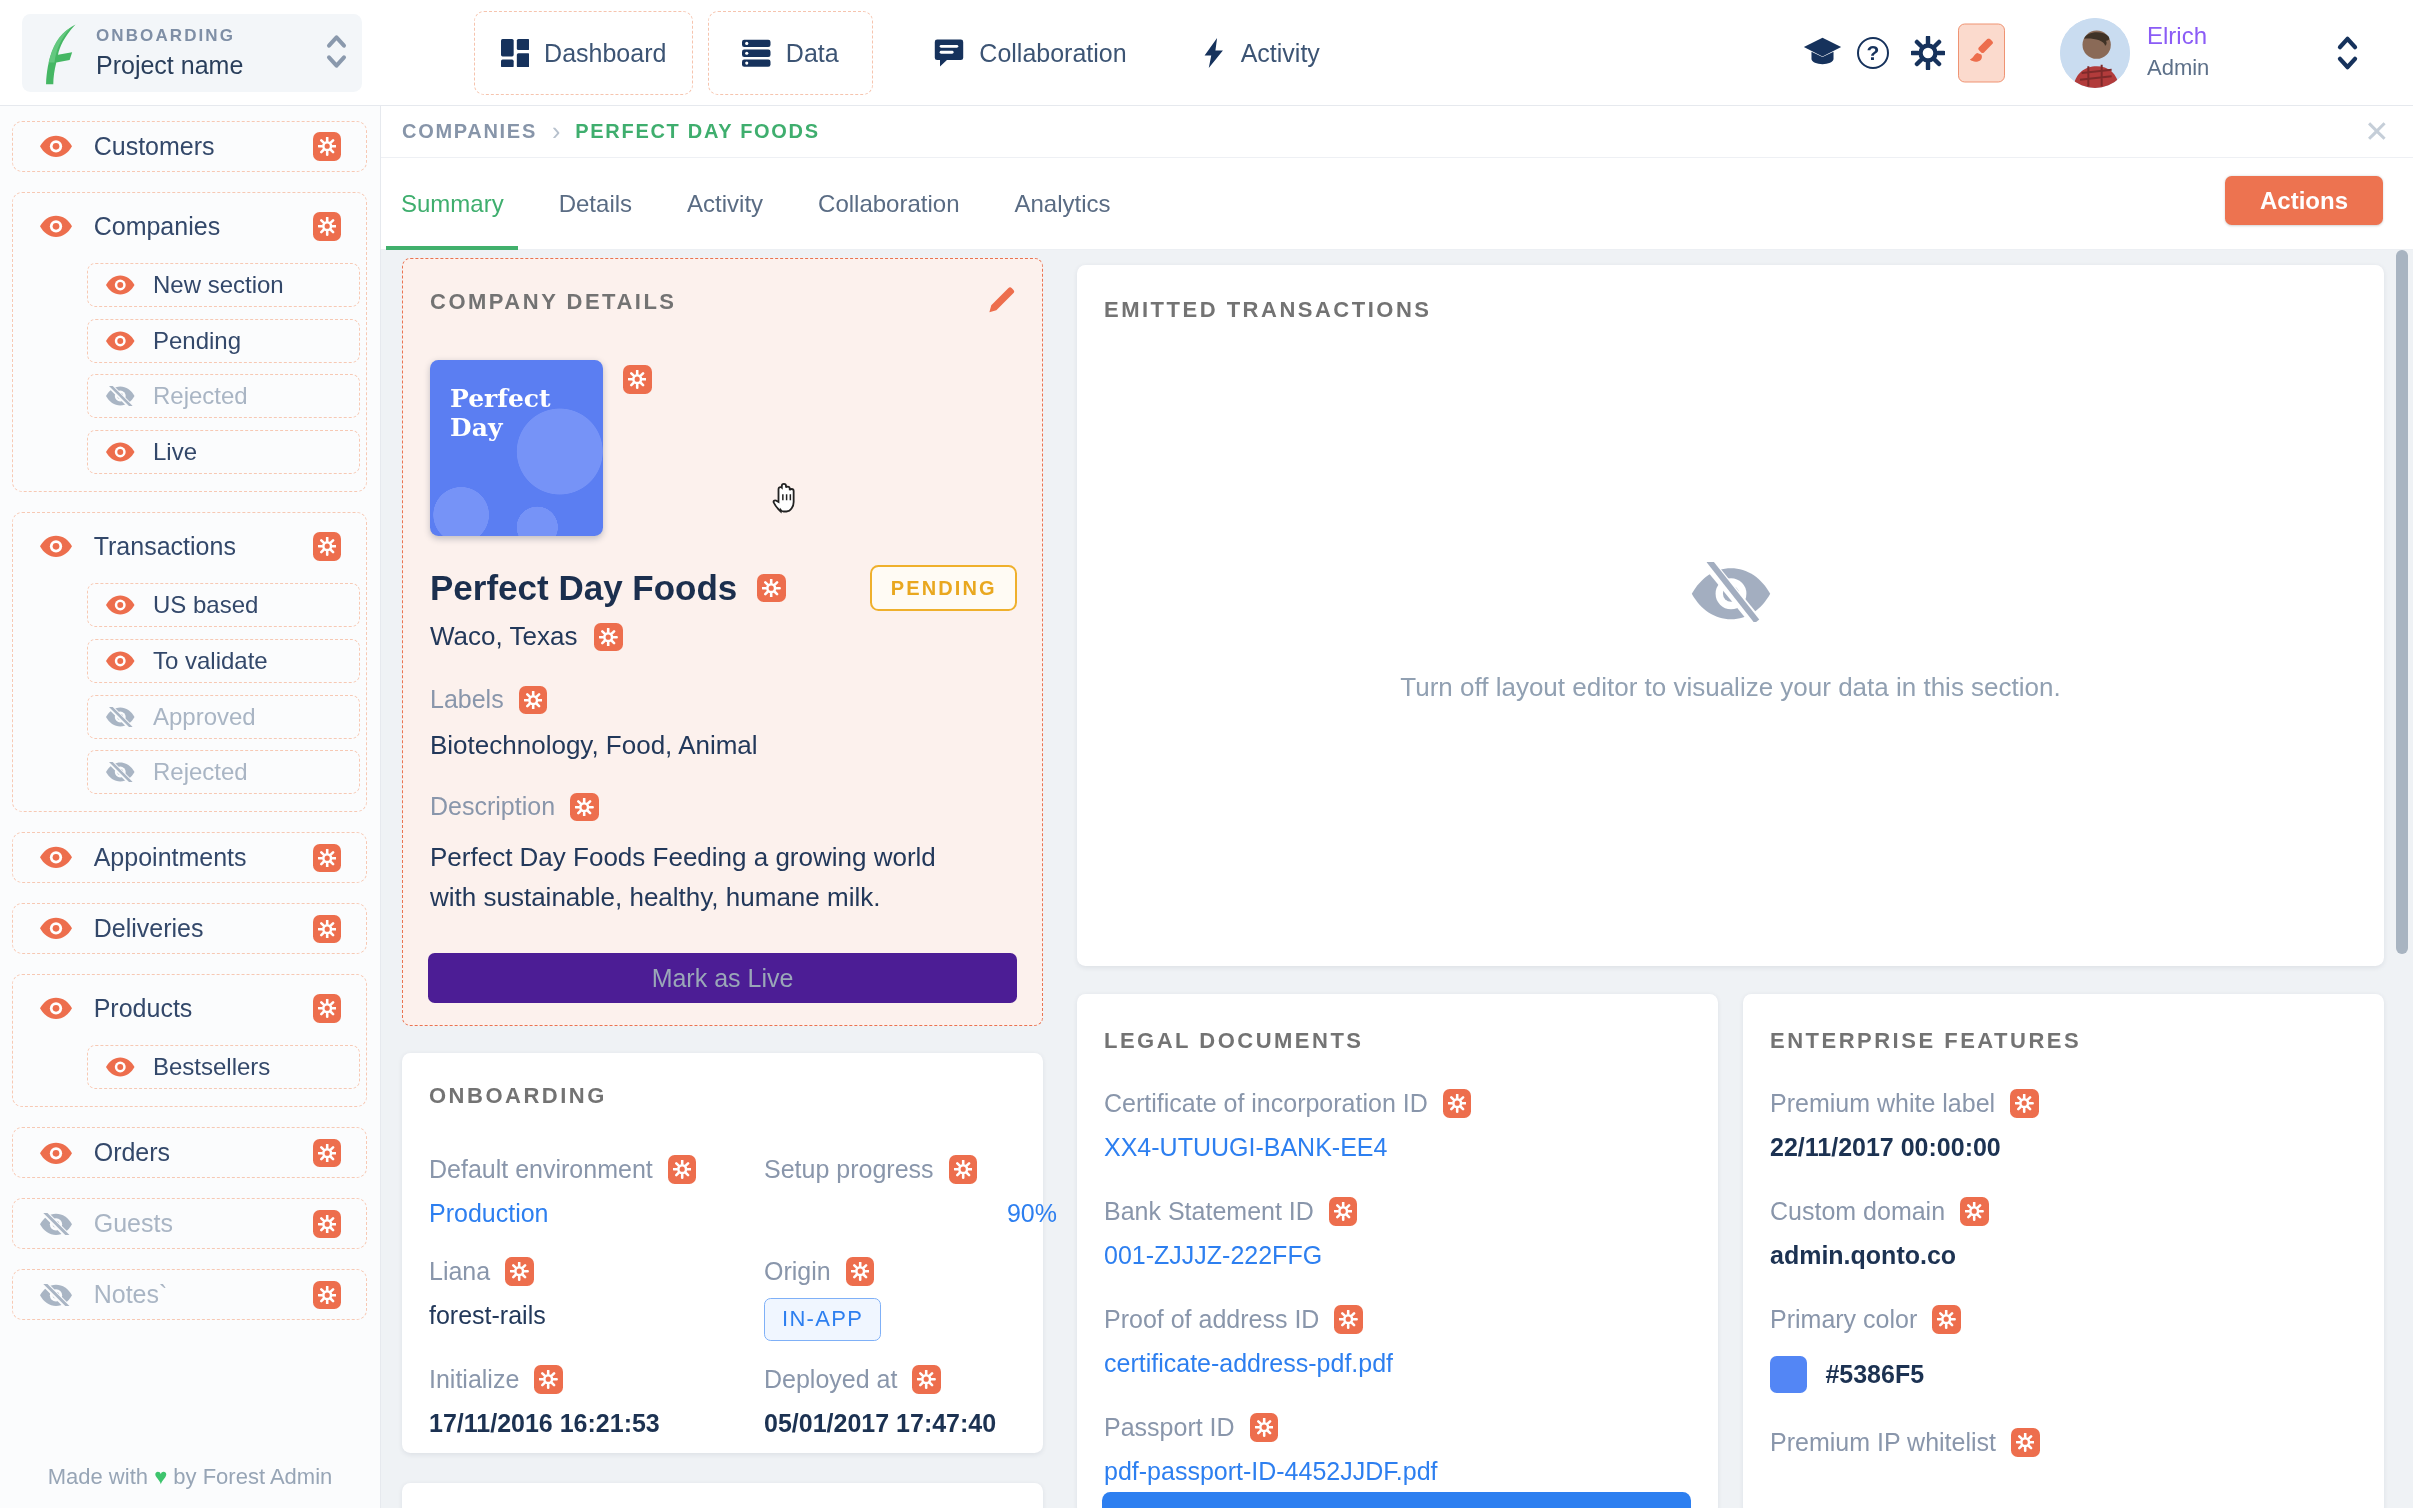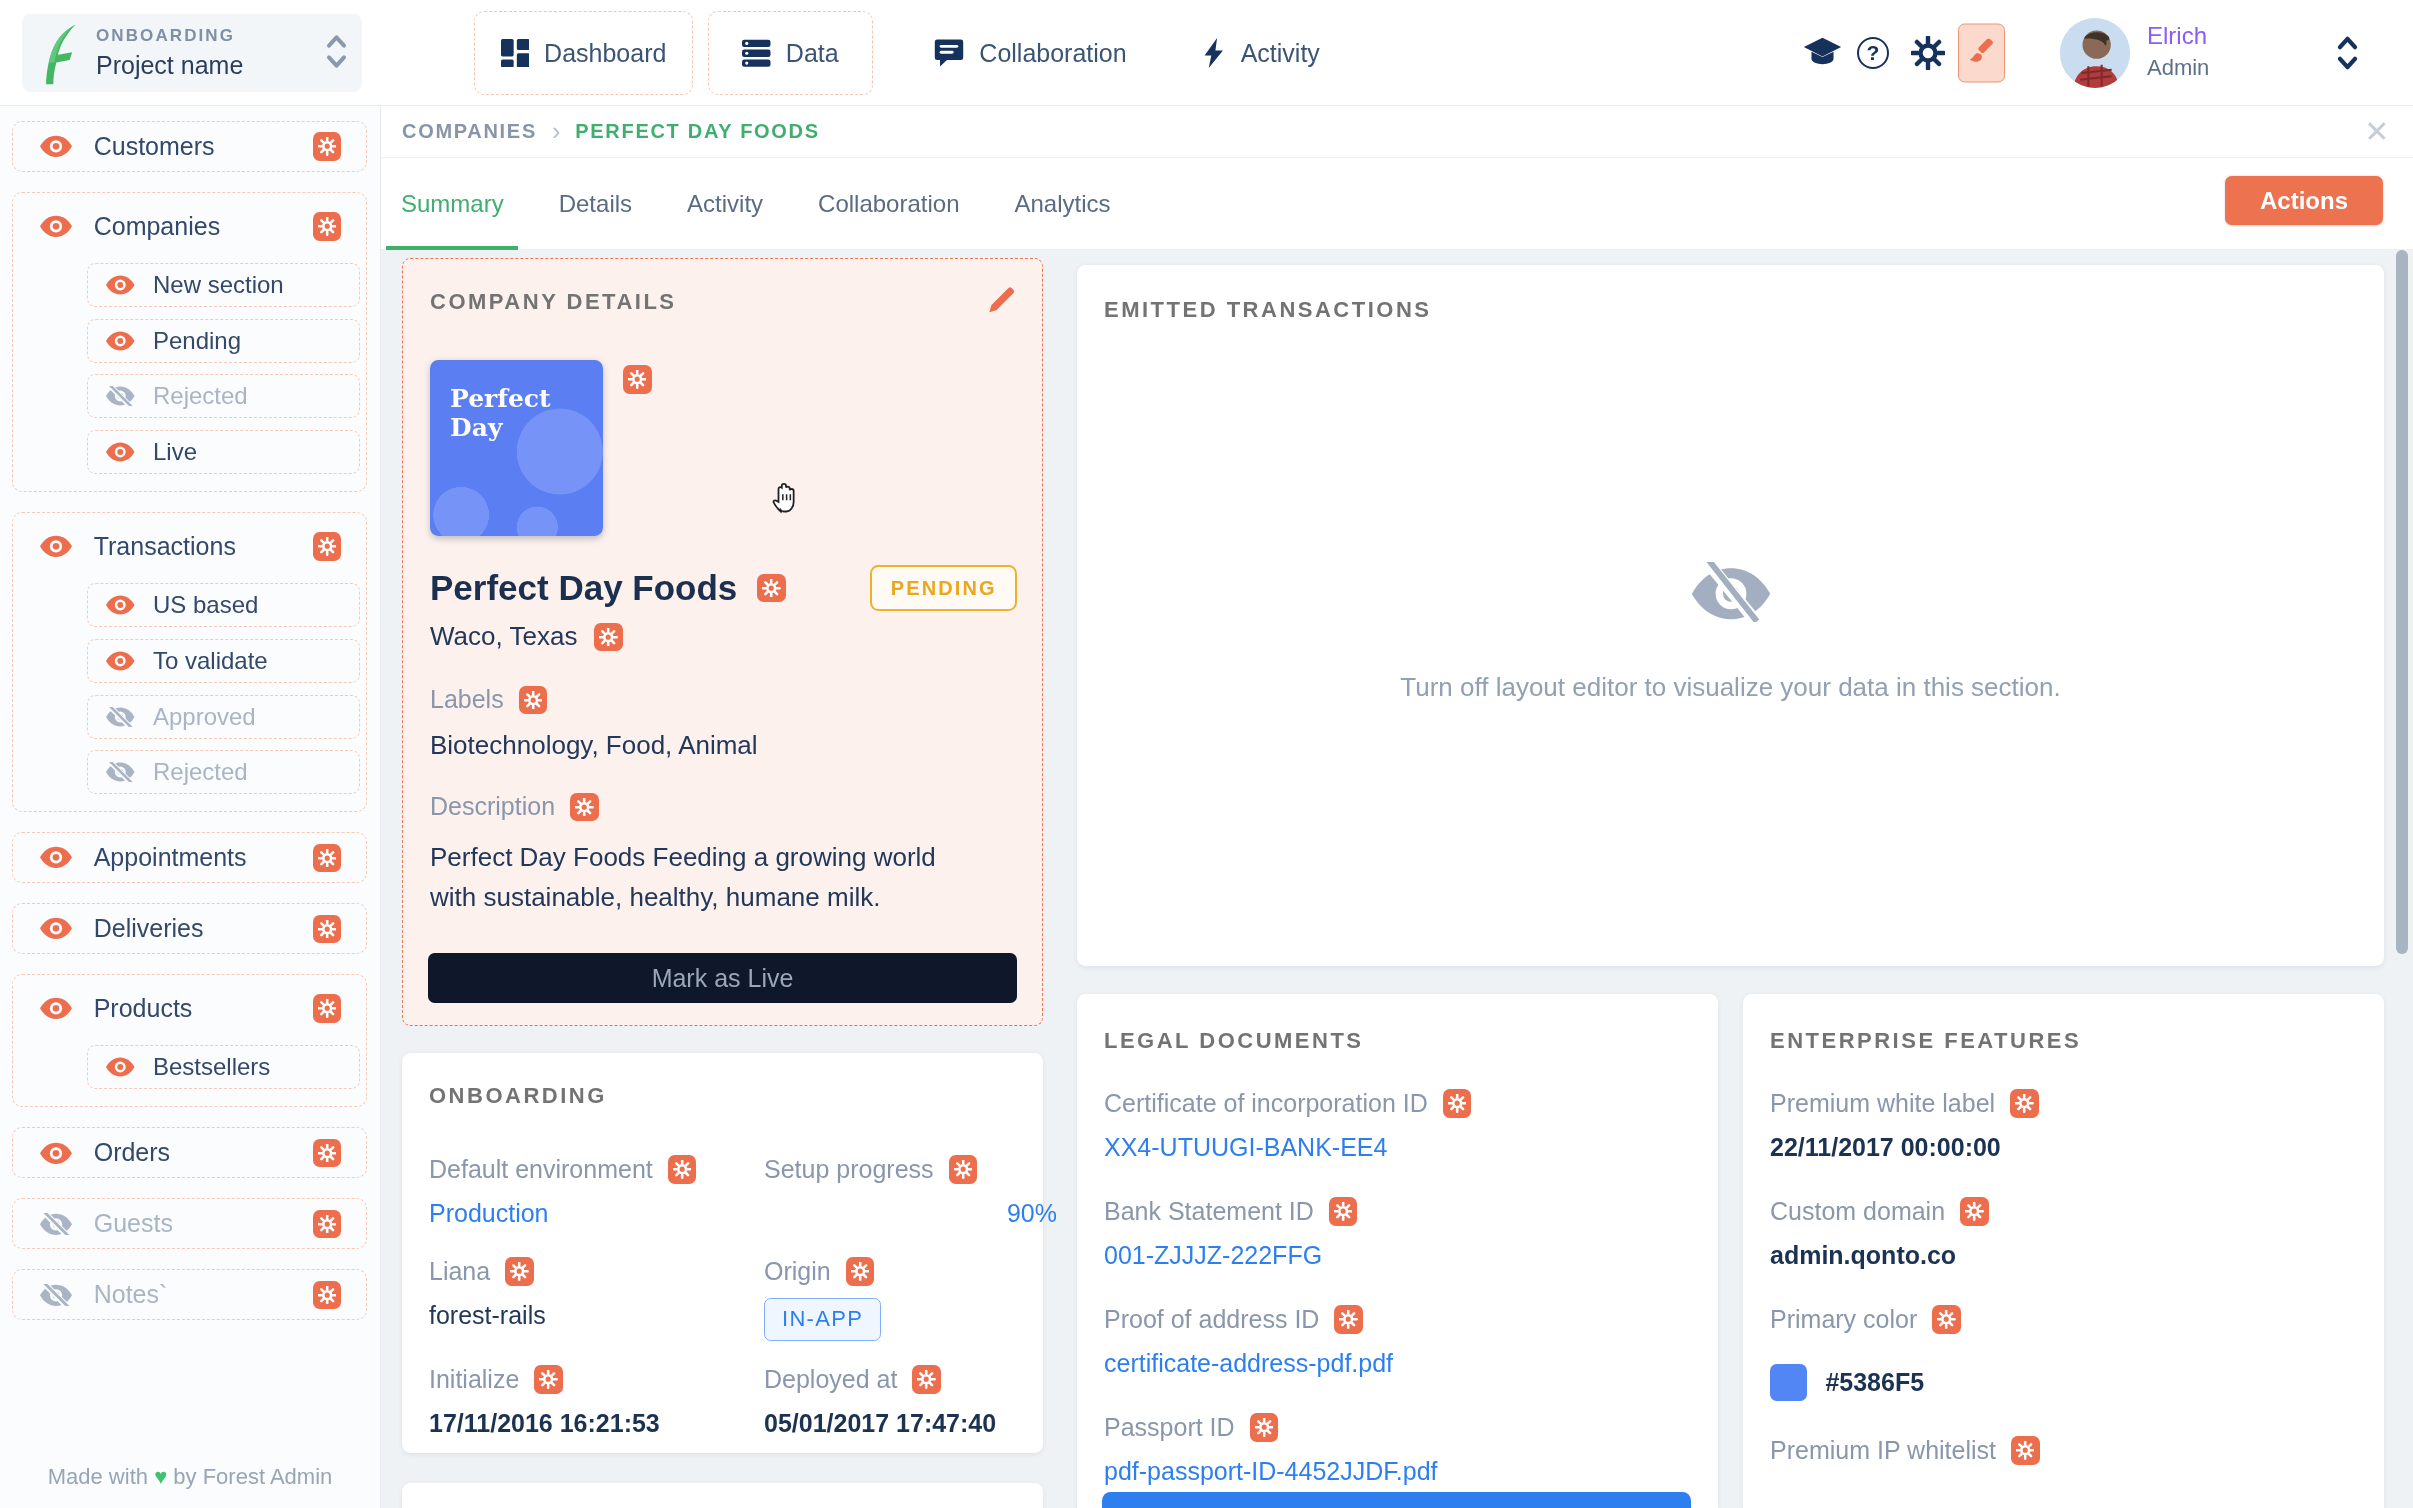--- a/index.html
+++ b/index.html
@@ -78,21 +78,21 @@
   .cc-logo-gear { position:absolute; left:220px; top:106px; }
   .cc-name-row { position:absolute; left:27px; top:306px; width:587px; display:flex; align-items:center; }
   .cc-name { font-size:35px; font-weight:700; color:#1b2f4e; }
   .cc-name-row .gear-badge { margin-left:20px; }
   .badge-pending { margin-left:auto; border:2.5px solid #efb02c; border-radius:8.4px; color:#e9a71f; background:rgba(255,253,244,.85); font-size:20px; letter-spacing:2.1px; font-weight:600; padding:9.2px 18.4px; }
   .cc-loc-row { position:absolute; left:27px; top:362px; display:flex; align-items:center; gap:17px; font-size:26px; color:#22385a; }
   .cc-labels-label { position:absolute; left:27px; top:426px; }
   .cc-labels-value { position:absolute; left:27px; top:471px; font-size:26px; color:#22385a; }
   .cc-desc-label { position:absolute; left:27px; top:533px; }
   .cc-desc-value { position:absolute; left:27px; top:578px; width:536px; font-size:26px; color:#22385a; line-height:40px; }
-  .mark-live { position:absolute; left:25px; top:694px; width:589px; height:50px; background:#0f172a; border:none; border-radius:6.7px; color:#9aa7b8; font-size:25px; font-family:inherit; cursor:default; }
+  .mark-live { position:absolute; left:25px; top:694px; width:589px; height:50px; background:#4c1d95; border:none; border-radius:6.7px; color:#9aa7b8; font-size:25px; font-family:inherit; cursor:default; }
   .f-label { font-size:25px; color:#8996ab; display:flex; align-items:center; gap:15px; }
   .cursor-hand { position:absolute; left:368px; top:222px; z-index:4; }
   .edit-pencil { cursor:pointer; }
 
   
   .onboarding-card { left:21px; top:803px; width:641px; height:400px; padding:30px 27px; }
   .ob-cell { position:absolute; width:293px; }
   .ob-value { font-size:25px; color:#22385a; margin-top:15px; }
   .ob-value.link { color:#2d7ff0; }
   .ob-value.strong { font-weight:600; color:#1c3252; }
@@ -105,21 +105,21 @@
   .empty-wrap { position:absolute; left:0; top:297px; width:100%; display:flex; flex-direction:column; align-items:center; gap:47px; }
   .empty-msg { font-size:26px; color:#91a0b2; }
 
   
   .legal-card { left:696px; top:744px; width:641px; height:521px; padding:34px 27px; overflow:hidden; }
   .ent-card { left:1362px; top:744px; width:641px; height:521px; padding:34px 27px; overflow:hidden; }
   .field { margin-top:35px; }
   .f-value { font-size:25px; margin-top:15px; color:#22385a; }
   .f-value.link { color:#2d7ff0; cursor:pointer; }
   .f-value.strong { font-weight:600; color:#1c3252; }
-  .swatch-row { display:flex; align-items:center; gap:18.4px; margin-top:30px; }
+  .swatch-row { display:flex; align-items:center; gap:18.4px; margin-top:22px; }
   .swatch { width:37px; height:37px; border-radius:6.7px; background:#5386f5; cursor:pointer; }
   .legal-btn { position:absolute; left:25px; top:498px; width:589px; height:34px; background:#2d7ff0; border:none; border-radius:8.4px; cursor:pointer; }
 </style>
 </head>
 <body>
 
 <div class="header">
   <div class="env-box">
     <span class="logo">
       <svg width="44" height="64" viewBox="0 0 26 38">

